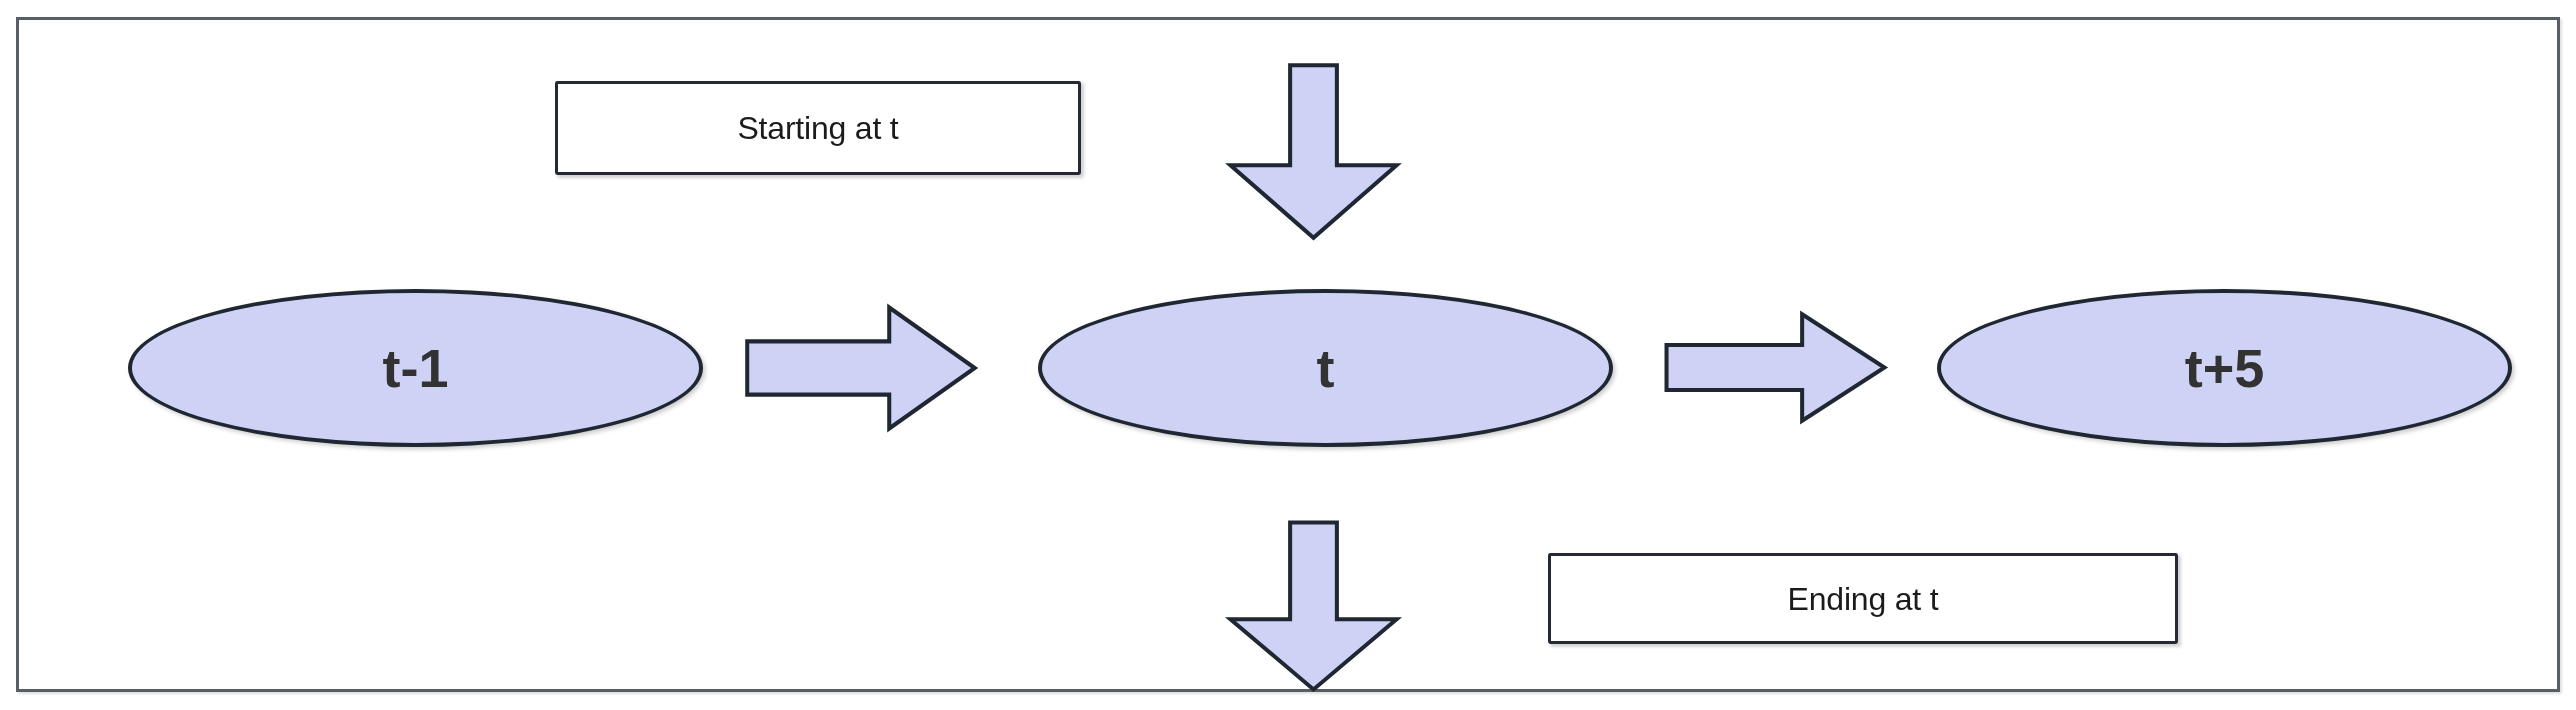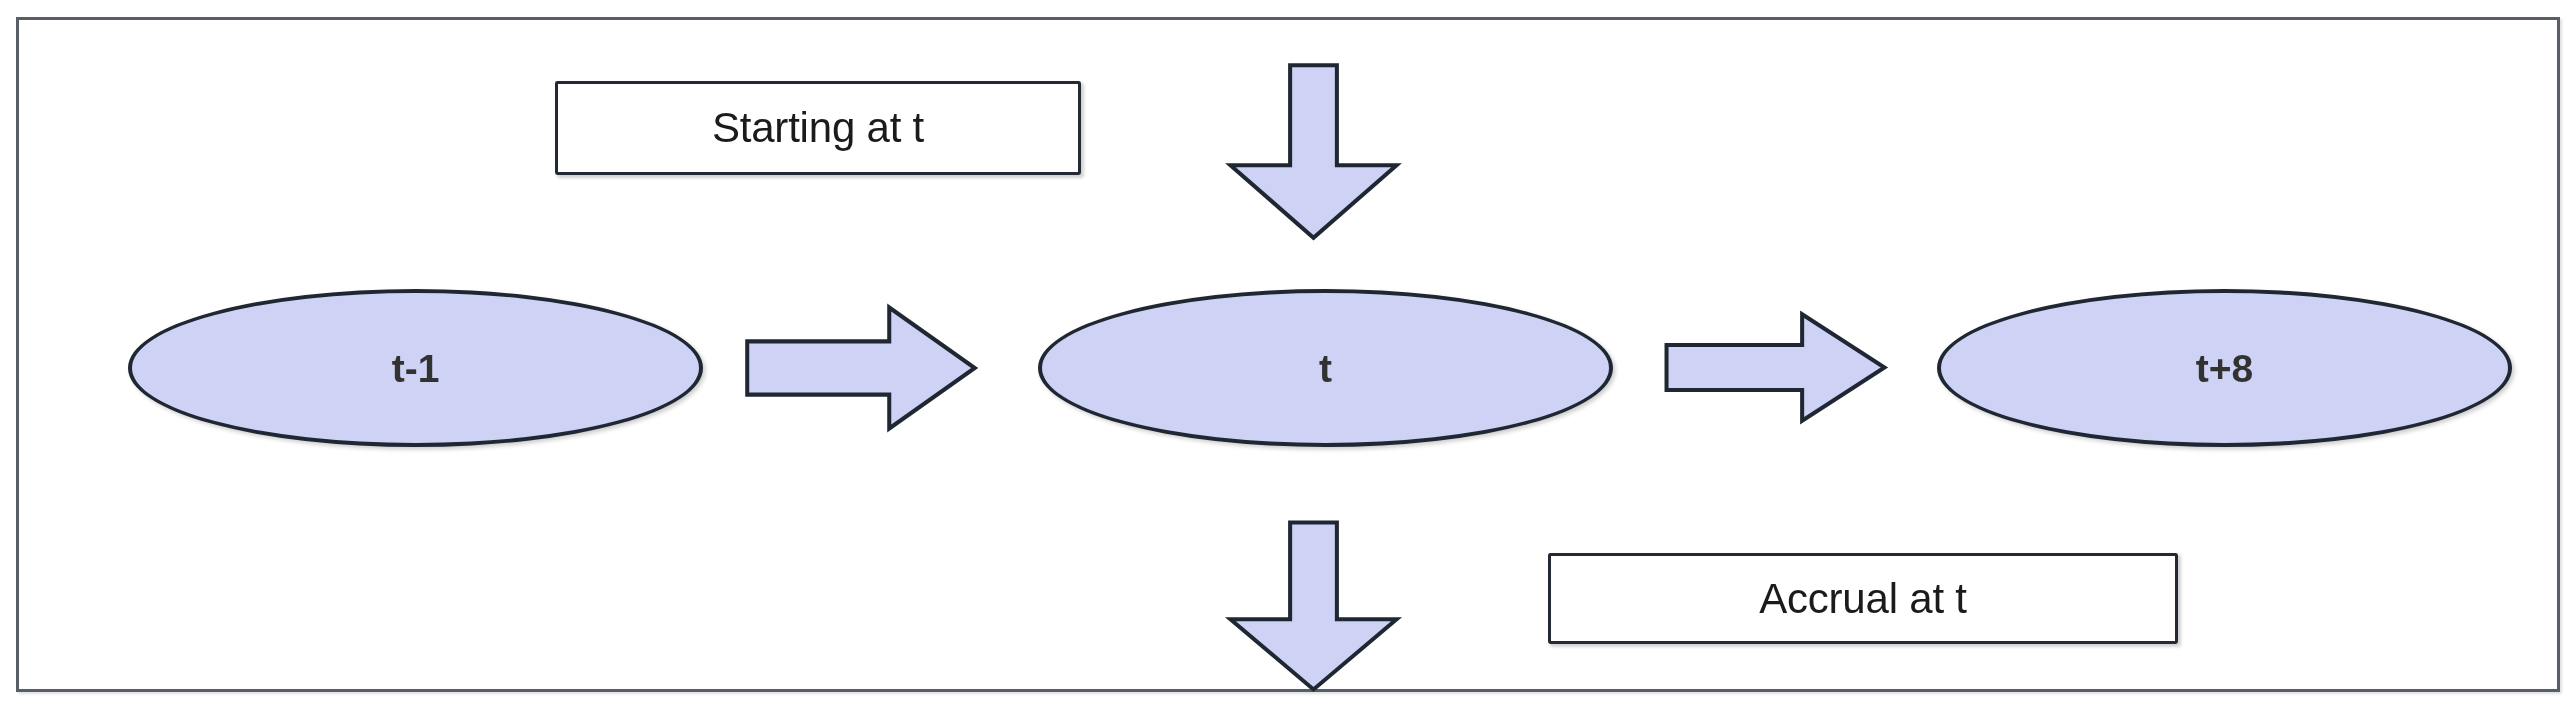--- a/index.html
+++ b/index.html
@@ -39,21 +39,21 @@
     background: #ffffff;
     border: 3.2px solid #242a33;
     border-radius: 2.4px;
     display: flex;
     align-items: center;
     justify-content: center;
     box-shadow: 2.4px 2.4px 3.2px rgba(0,0,0,0.18);
   }
   .label-box .label-text {
     font-family: "Liberation Sans", sans-serif;
-    font-size: 42px;
+    font-size: 32px;
     font-weight: 400;
     color: #1b1b1b;
     line-height: 1;
     white-space: nowrap;
     letter-spacing: -0.2px;
   }
   #box-starting-at-t { left: 536px;  top: 61px;  width: 526px; height: 94px; }
   #box-accrual-stay-over { left: 1529px; top: 63px;  width: 630px; height: 91px; }
   #box-ending-at-t { left: 1529px; top: 533px; width: 630px; height: 91px; }
 
@@ -64,21 +64,21 @@
     background: #ced2f4;
     border: 4px solid #1f2733;
     border-radius: 50%;
     display: flex;
     align-items: center;
     justify-content: center;
     box-shadow: 2.4px 2.4px 4px rgba(0,0,0,0.20);
   }
   .node-ellipse .node-text {
     font-family: "Liberation Sans", sans-serif;
-    font-size: 39px;
+    font-size: 54px;
     font-weight: bold;
     color: #323232;
     line-height: 1;
     white-space: nowrap;
   }
   #node-t-minus-1 { left: 109px;  top: 269px; width: 575px; height: 158px; }
   #node-t         { left: 1019px; top: 269px; width: 575px; height: 158px; }
   #node-t-plus-1  { left: 1918px; top: 269px; width: 575px; height: 158px; }
 
   
@@ -101,21 +101,21 @@
 <div id="diagram-root">
 
   <div id="outer-frame">
 
     <div class="label-box" id="box-starting-at-t">
       <span class="label-text">Starting at t</span>
     </div>
 
 
     <div class="label-box" id="box-ending-at-t">
-      <span class="label-text">Accrual at t</span>
+      <span class="label-text">Ending at t</span>
     </div>
 
     <div class="block-arrow" id="arrow-down-top">
       <svg viewBox="0 0 222 222" width="179" height="179" xmlns="http://www.w3.org/2000/svg">
         <polygon points="82,4 140,4 140,128 214,128 111,218 8,128 82,128"></polygon>
       </svg>
     </div>
 
     <div class="block-arrow" id="arrow-down-bottom">
       <svg viewBox="0 0 222 215" width="179" height="174" xmlns="http://www.w3.org/2000/svg">
@@ -137,18 +137,18 @@
       <span class="node-text">t</span>
     </div>
 
     <div class="block-arrow" id="arrow-right-2">
       <svg viewBox="0 0 278 140" width="225" height="113" xmlns="http://www.w3.org/2000/svg">
         <polygon points="4,42 172,42 172,4 274,70 172,136 172,98 4,98"></polygon>
       </svg>
     </div>
 
     <div class="node-ellipse" id="node-t-plus-1">
-      <span class="node-text">t+8</span>
+      <span class="node-text">t+5</span>
     </div>
 
   </div>
 </div>
 
 
 </body></html>

